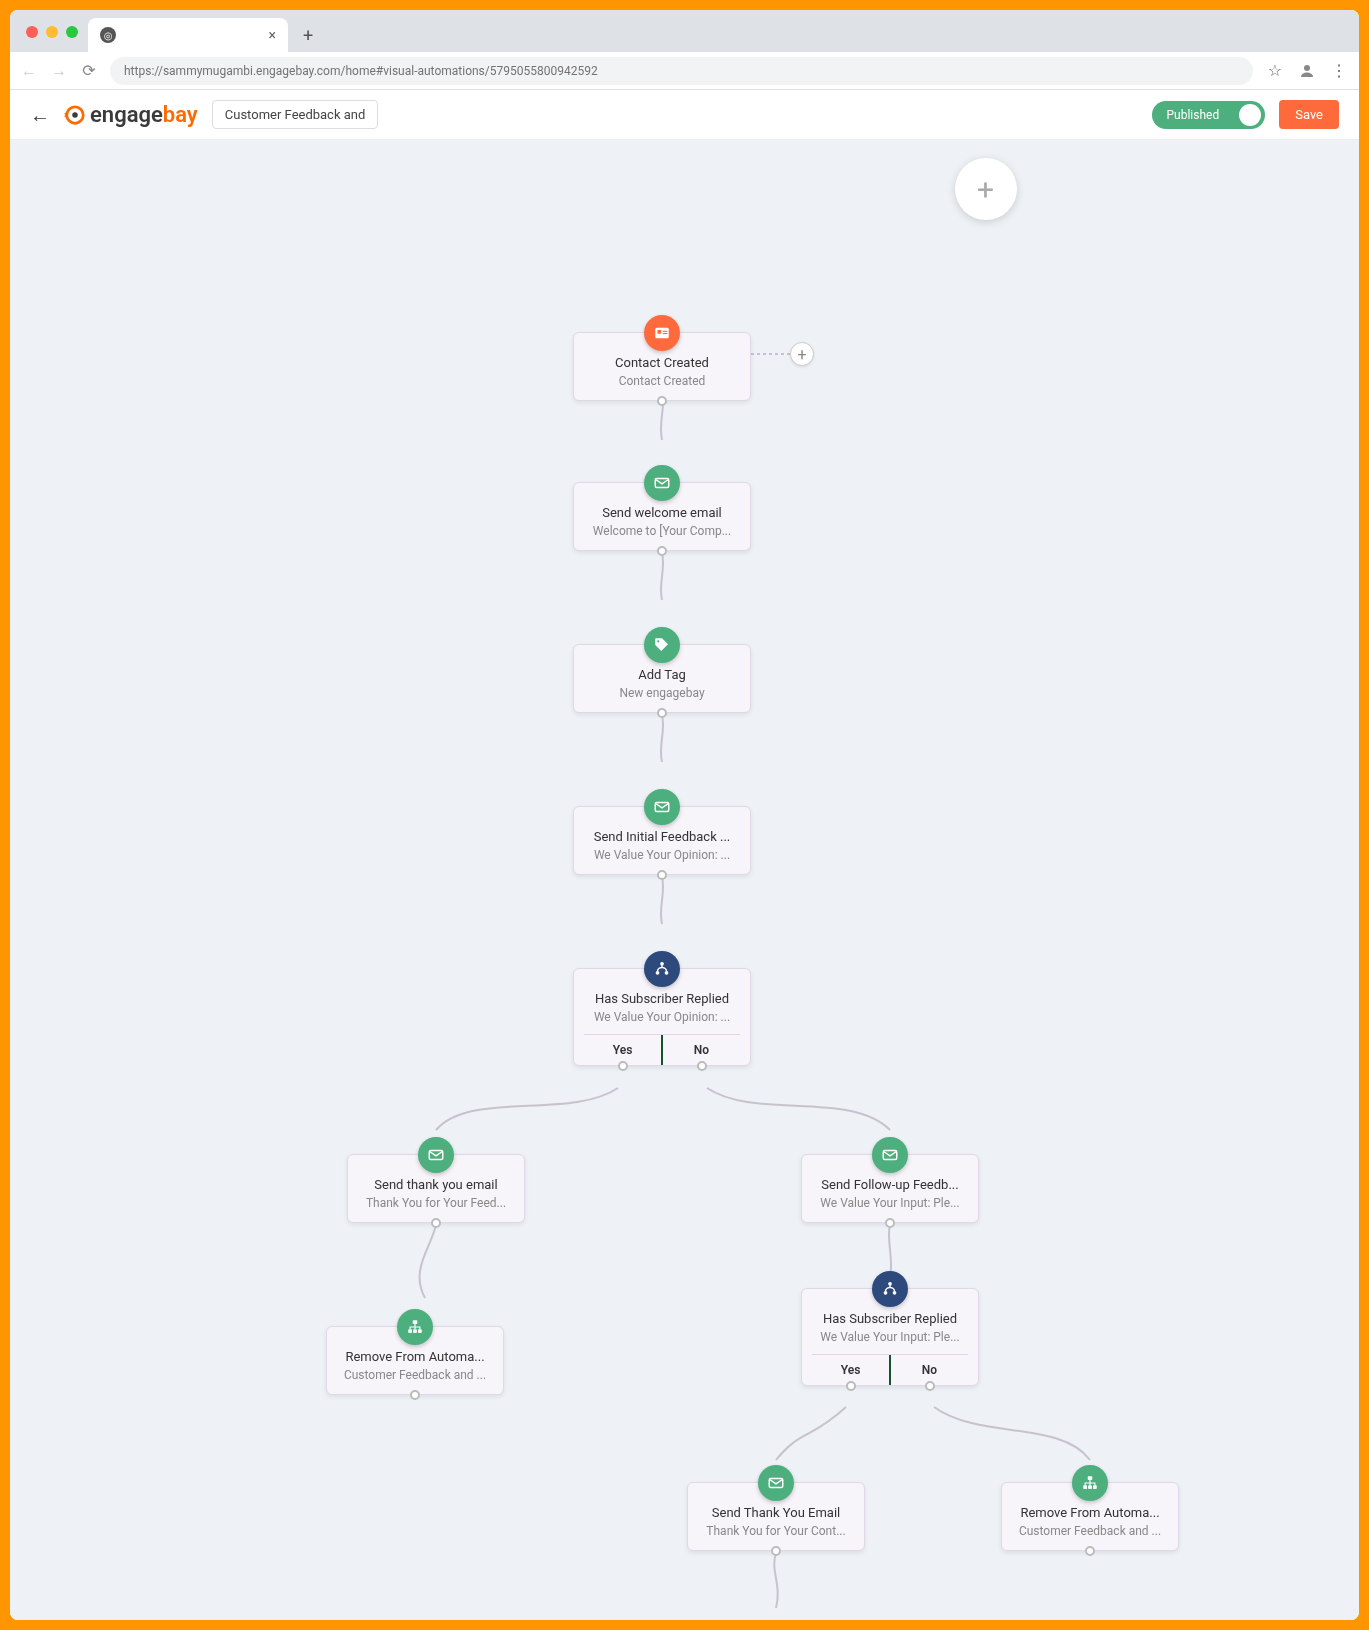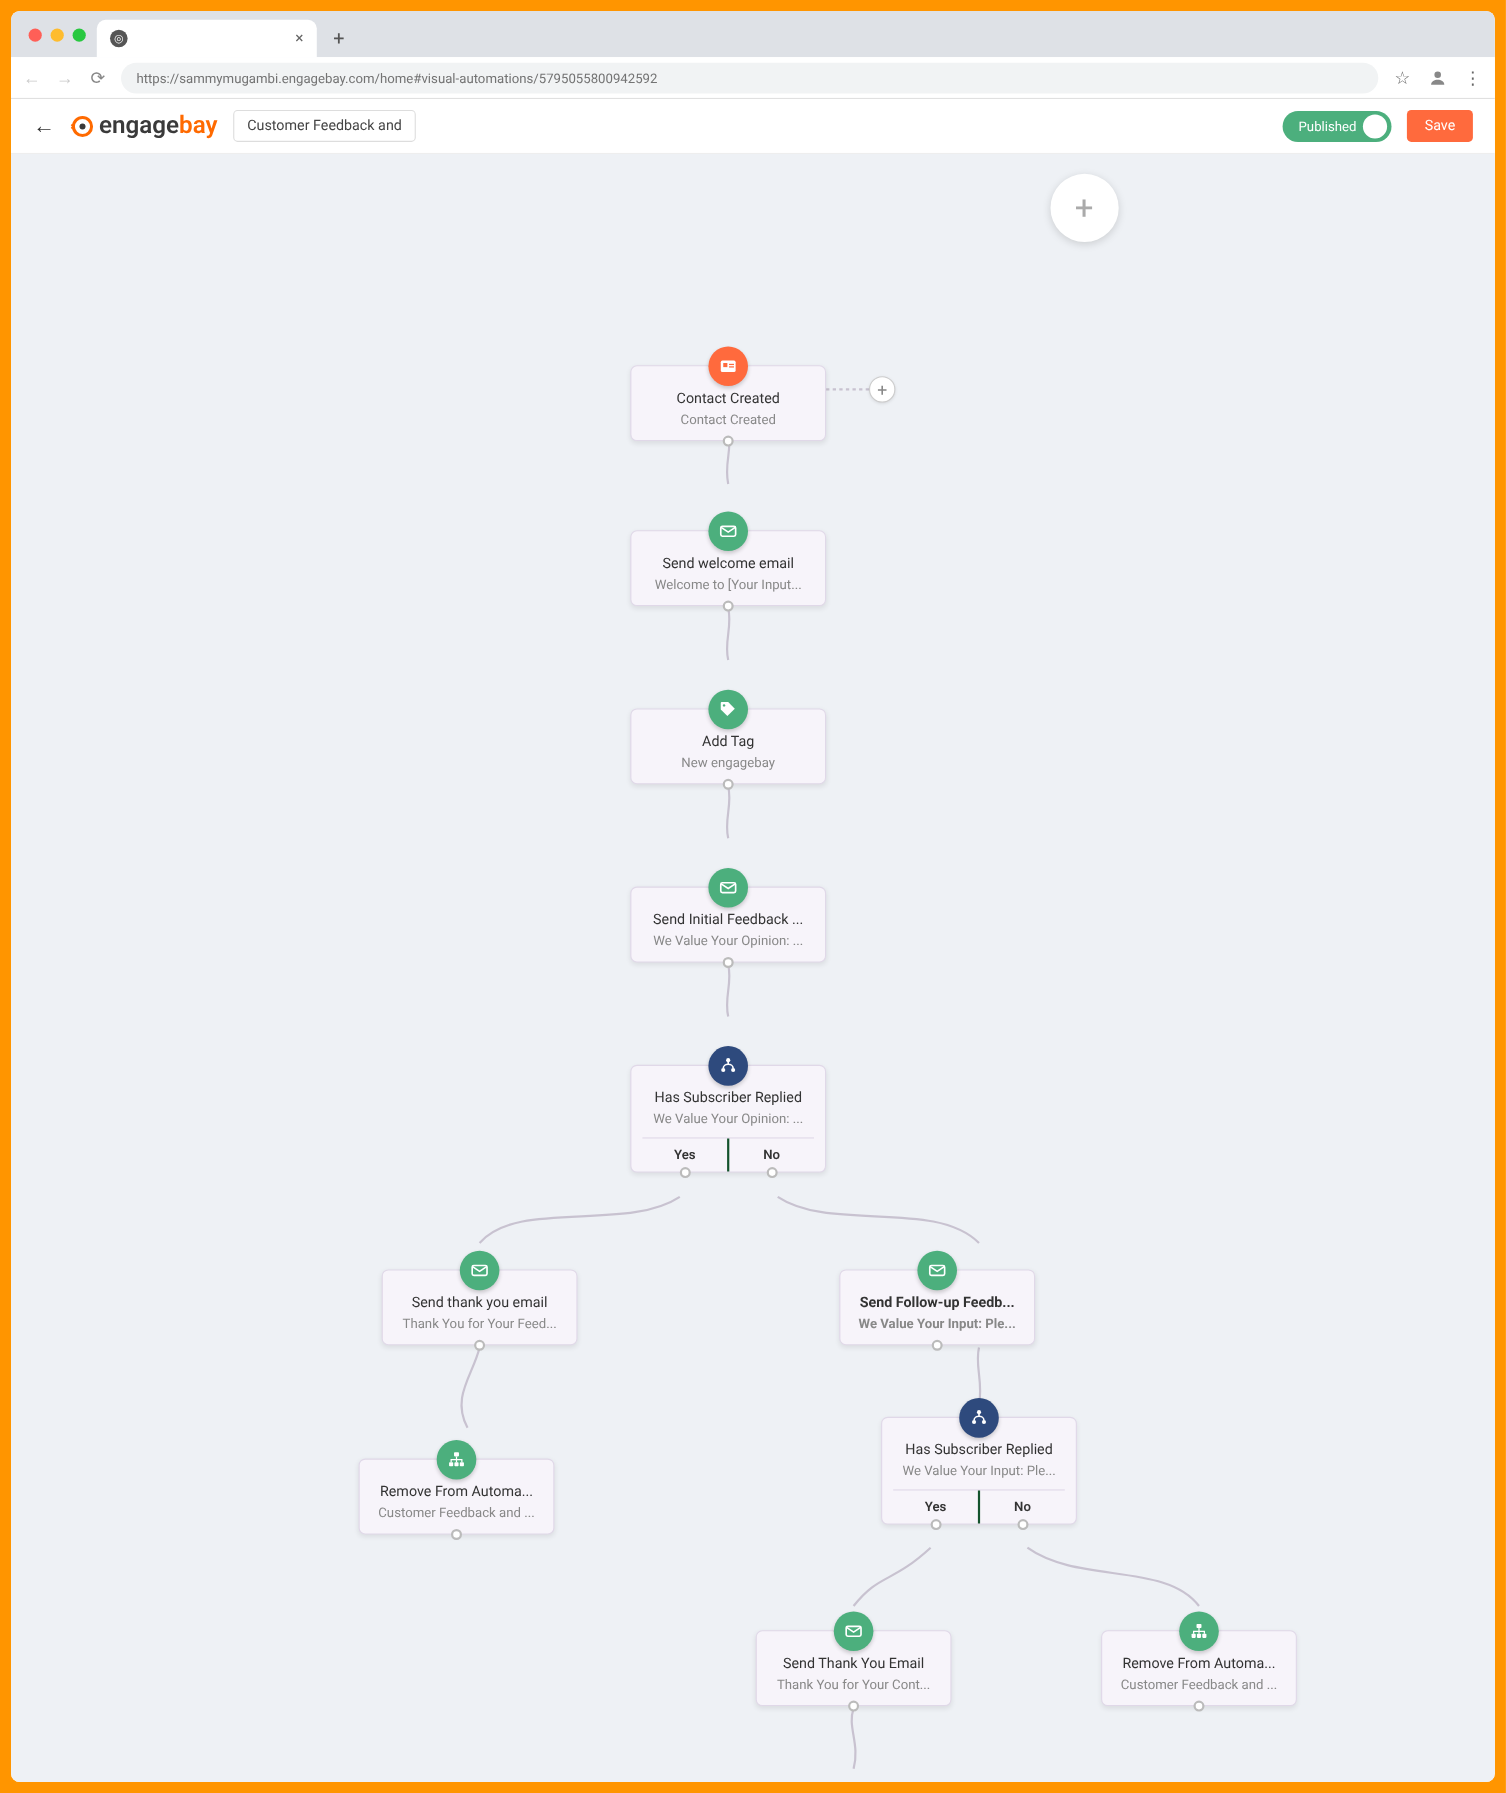--- a/index.html
+++ b/index.html
@@ -22,21 +22,21 @@
   .staricon,.usericon,.menuicon{width:20px;color:#666;font-size:16px;display:flex;align-items:center;justify-content:center;}
 
   
   .apphdr { height:50px; background:#fff; border-bottom:1px solid #eee; display:flex; align-items:center; padding:0 20px; gap:14px;}
   .back { font-size:20px; color:#333; }
   .logo { font-size:22px; font-weight:600; display:flex; align-items:center;}
   .logo .mark{ width:22px;height:22px;margin-right:4px; }
   .logo .e1{color:#3a3a3a;} .logo .e2{color:#ff6a00;}
   .titlebox { border:1px solid #ddd; border-radius:4px; padding:6px 12px; font-size:13px; color:#444; }
   .spacer{flex:1;}
-  .pubtoggle { background:#4caf7d; color:#fff; border-radius:16px; height:28px; display:flex; align-items:center; padding:0 4px 0 14px; font-size:12px; gap:6px;}
+  .pubtoggle { background:#4caf7d; color:#fff; border-radius:16px; height:28px; display:flex; align-items:center; padding:0 4px 0 14px; font-size:12px; gap:20px;}
   .pubtoggle .knob{width:22px;height:22px;border-radius:50%;background:#fff;}
   .savebtn { background:#ff6a3d; color:#fff; border:none; border-radius:4px; padding:7px 16px; font-size:13px;}
 
   
   .canvas { flex:1; background:#eef1f5; position:relative; overflow:hidden; }
   .bigplus { position:absolute; top:18px; left:50%; transform:translateX(270px); width:62px;height:62px;border-radius:50%;background:#fff;box-shadow:0 2px 8px rgba(0,0,0,0.15);display:flex;align-items:center;justify-content:center;font-size:30px;color:#aaa;}
   .sideplus { position:absolute; width:24px;height:24px;border-radius:50%;background:#fff;border:1px solid #ccc;display:flex;align-items:center;justify-content:center;font-size:16px;color:#888; box-shadow:0 1px 3px rgba(0,0,0,0.1);}
 
   .node { position:absolute; width:178px; background:#f7f4fa; border:1px solid #e0d8e8; border-radius:6px; box-shadow:0 2px 5px rgba(0,0,0,0.08); text-align:center; padding:22px 10px 12px 10px; }
   .node .ring { position:absolute; bottom:-6px; left:50%; transform:translateX(-50%); width:10px;height:10px;border:2px solid #bbb;border-radius:50%;background:#fff;}
@@ -185,21 +185,21 @@
       <div class="ring"></div>
     </div>
 
     <div class="node" style="left:563px; top:342px;">
       <div class="iconcircle green">
           <svg viewBox="0 0 24 24">
             <use href="#i-mail"></use>
           </svg>
         </div>
       <div class="title">Send welcome email</div>
-      <div class="sub">Welcome to [Your Input...</div>
+      <div class="sub">Welcome to [Your Comp...</div>
       <div class="ring"></div>
     </div>
 
     <div class="node" style="left:563px; top:504px;">
       <div class="iconcircle green">
           <svg viewBox="0 0 24 24">
             <use href="#i-tag"></use>
           </svg>
         </div>
       <div class="title">Add Tag</div>
@@ -236,21 +236,21 @@
       <div class="iconcircle green">
           <svg viewBox="0 0 24 24">
             <use href="#i-mail"></use>
           </svg>
         </div>
       <div class="title">Send thank you email</div>
       <div class="sub">Thank You for Your Feed...</div>
       <div class="ring"></div>
     </div>
 
-    <div class="node" style="left:753px; top:1014px;font-weight:bold;">
+    <div class="node" style="left:791px; top:1014px;">
       <div class="iconcircle green">
           <svg viewBox="0 0 24 24">
             <use href="#i-mail"></use>
           </svg>
         </div>
       <div class="title">Send Follow-up Feedb...</div>
       <div class="sub">We Value Your Input: Ple...</div>
       <div class="ring"></div>
     </div>
 

